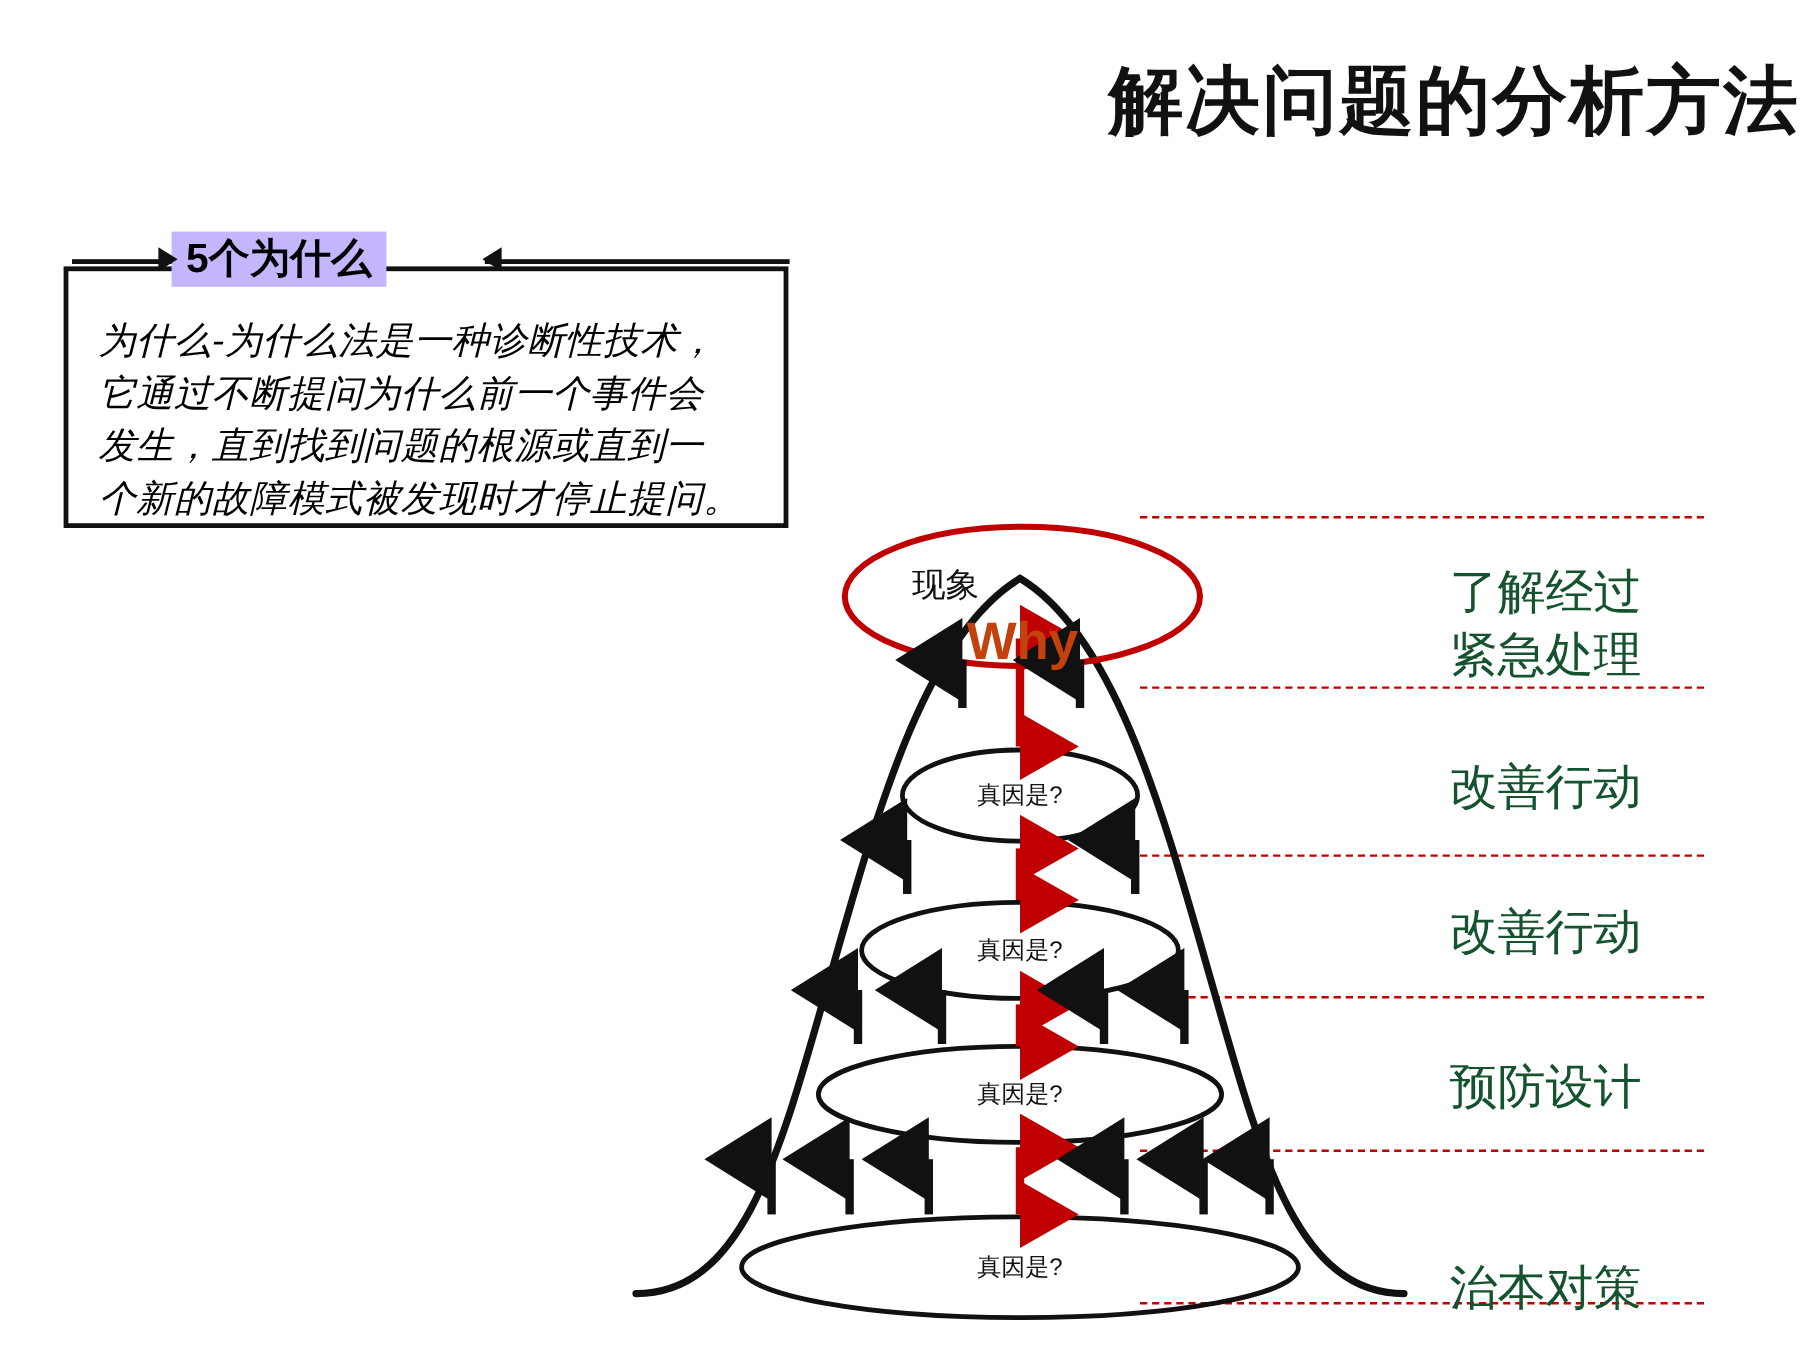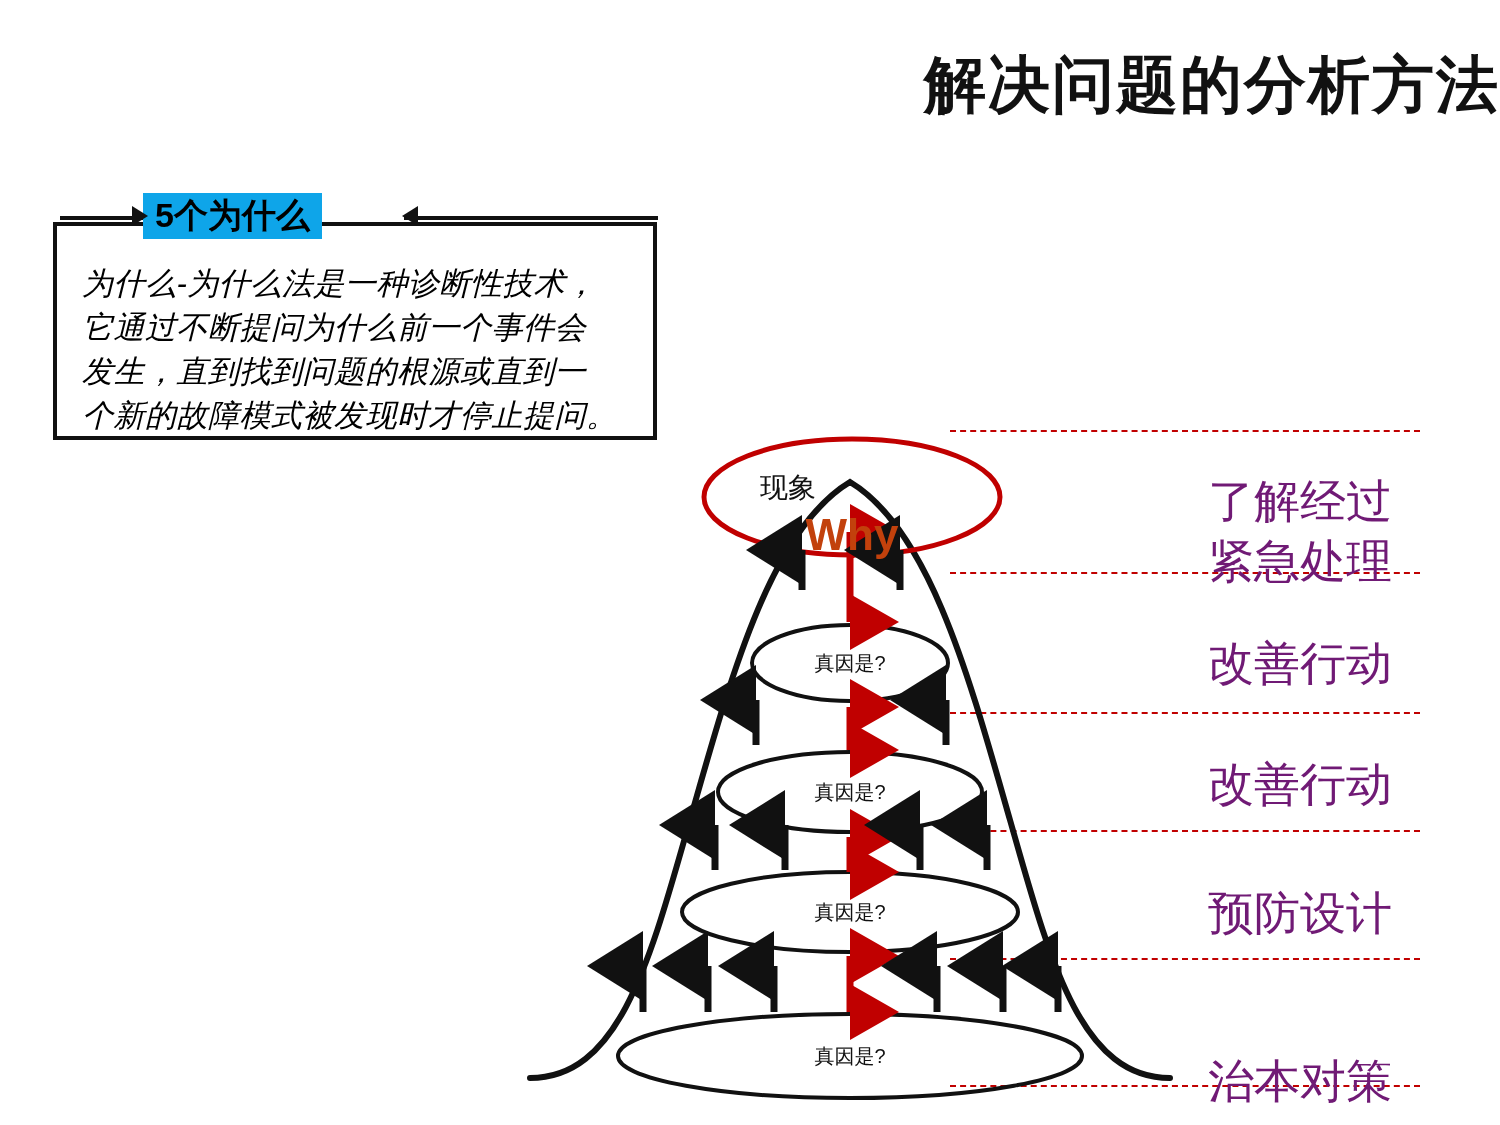--- a/index.html
+++ b/index.html
@@ -40,21 +40,21 @@
     border: 4px solid #111111;
     box-sizing: border-box;
     background: #ffffff;
   }
   #callout-heading {
     position: absolute;
     left: 143px;
     top: 193px;
     font-size: 34px;
     font-weight: bold;
-    background: #0ea5e9;
+    background: #c4b5fd;
     padding: 0 12px;
     z-index: 5;
     white-space: nowrap;
   }
   
   .heading-rule {
     position: absolute;
     top: 216px;
     height: 0;
     border-top: 4px solid #111111;
@@ -95,25 +95,26 @@
   }
   #mountain-svg {
     position: absolute;
     left: 0;
     top: 0;
   }
 
   
   .stage-label {
     position: absolute;
-    font-size: 46px;
+    font-size: 40px;
     line-height: 1.3;
-    color: #701a75;
+    color: #14532d;
     white-space: pre-line;
     left: 1208px;
+    font-family: Liberation Mono, monospace;
   }
 
   
   .sep {
     position: absolute;
     left: 950px;
     width: 470px;
     border-top: 2.5px dashed #c00000;
     height: 0;
   }

